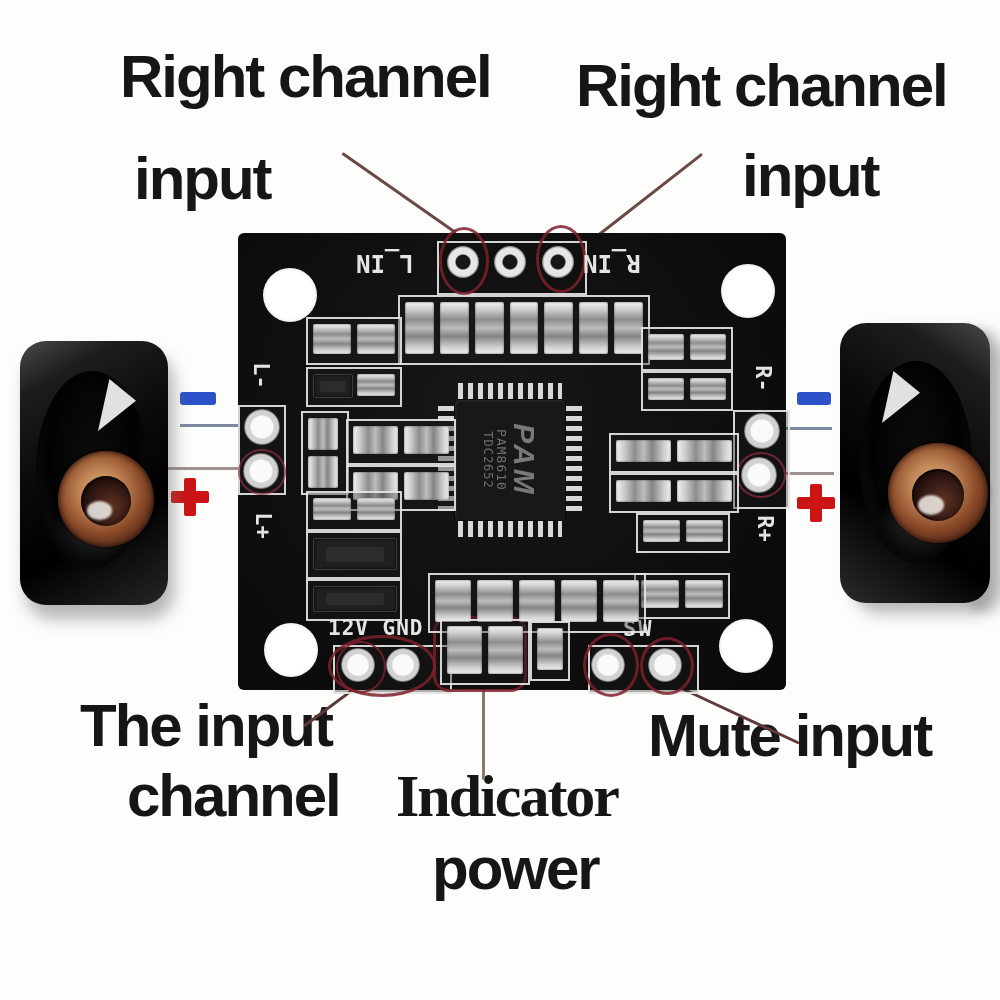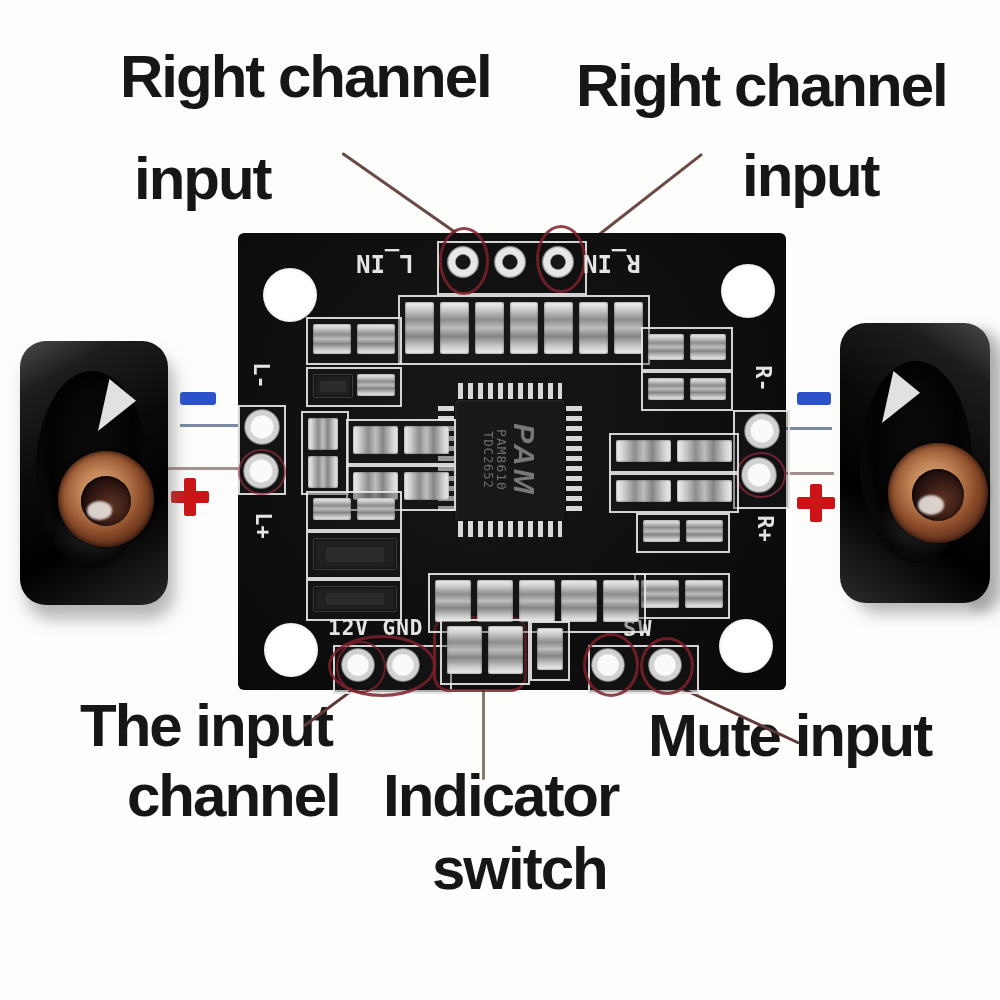--- a/index.html
+++ b/index.html
@@ -81,22 +81,22 @@
 <body>
 
 <div class="stage">
 
   <div class="lbl" style="left:120px;top:47px;">Right channel</div>
   <div class="lbl" style="left:134px;top:149px;">input</div>
   <div class="lbl" style="left:576px;top:56px;">Right channel</div>
   <div class="lbl" style="left:742px;top:146px;">input</div>
   <div class="lbl" style="left:80px;top:696px;">The input</div>
   <div class="lbl" style="left:127px;top:766px;">channel</div>
-  <div class="lbl" style="left:383px;top:766px;">Indicator</div>
-  <div class="lbl" style="left:432px;top:839px;">switch</div>
+  <div class="lbl" style="left:396px;top:766px;font-family:Liberation Serif, serif;">Indicator</div>
+  <div class="lbl" style="left:432px;top:839px;">power</div>
   <div class="lbl" style="left:648px;top:706px;">Mute input</div>
 
   <div class="lead" style="left:343px;top:152px;width:139px;background:#6b4a45;transform:rotate(35deg);"></div>
   <div class="lead" style="left:591px;top:239px;width:140px;background:#6b4a45;transform:rotate(-38deg);"></div>
   <div class="lead" style="left:303px;top:725px;width:59px;background:#5a3a38;transform:rotate(-36.7deg);"></div>
   <div class="lead" style="left:482px;top:688px;width:3px;height:92px;background:#8a7a6a;"></div>
   <div class="lead" style="left:680px;top:686px;width:132px;background:#5f3a3a;transform:rotate(25deg);"></div>
 
   <div class="wire" style="left:180px;top:424px;width:67px;background:#7b8aa0;"></div>
   <div class="wire" style="left:168px;top:467px;width:82px;background:#a39191;"></div>

